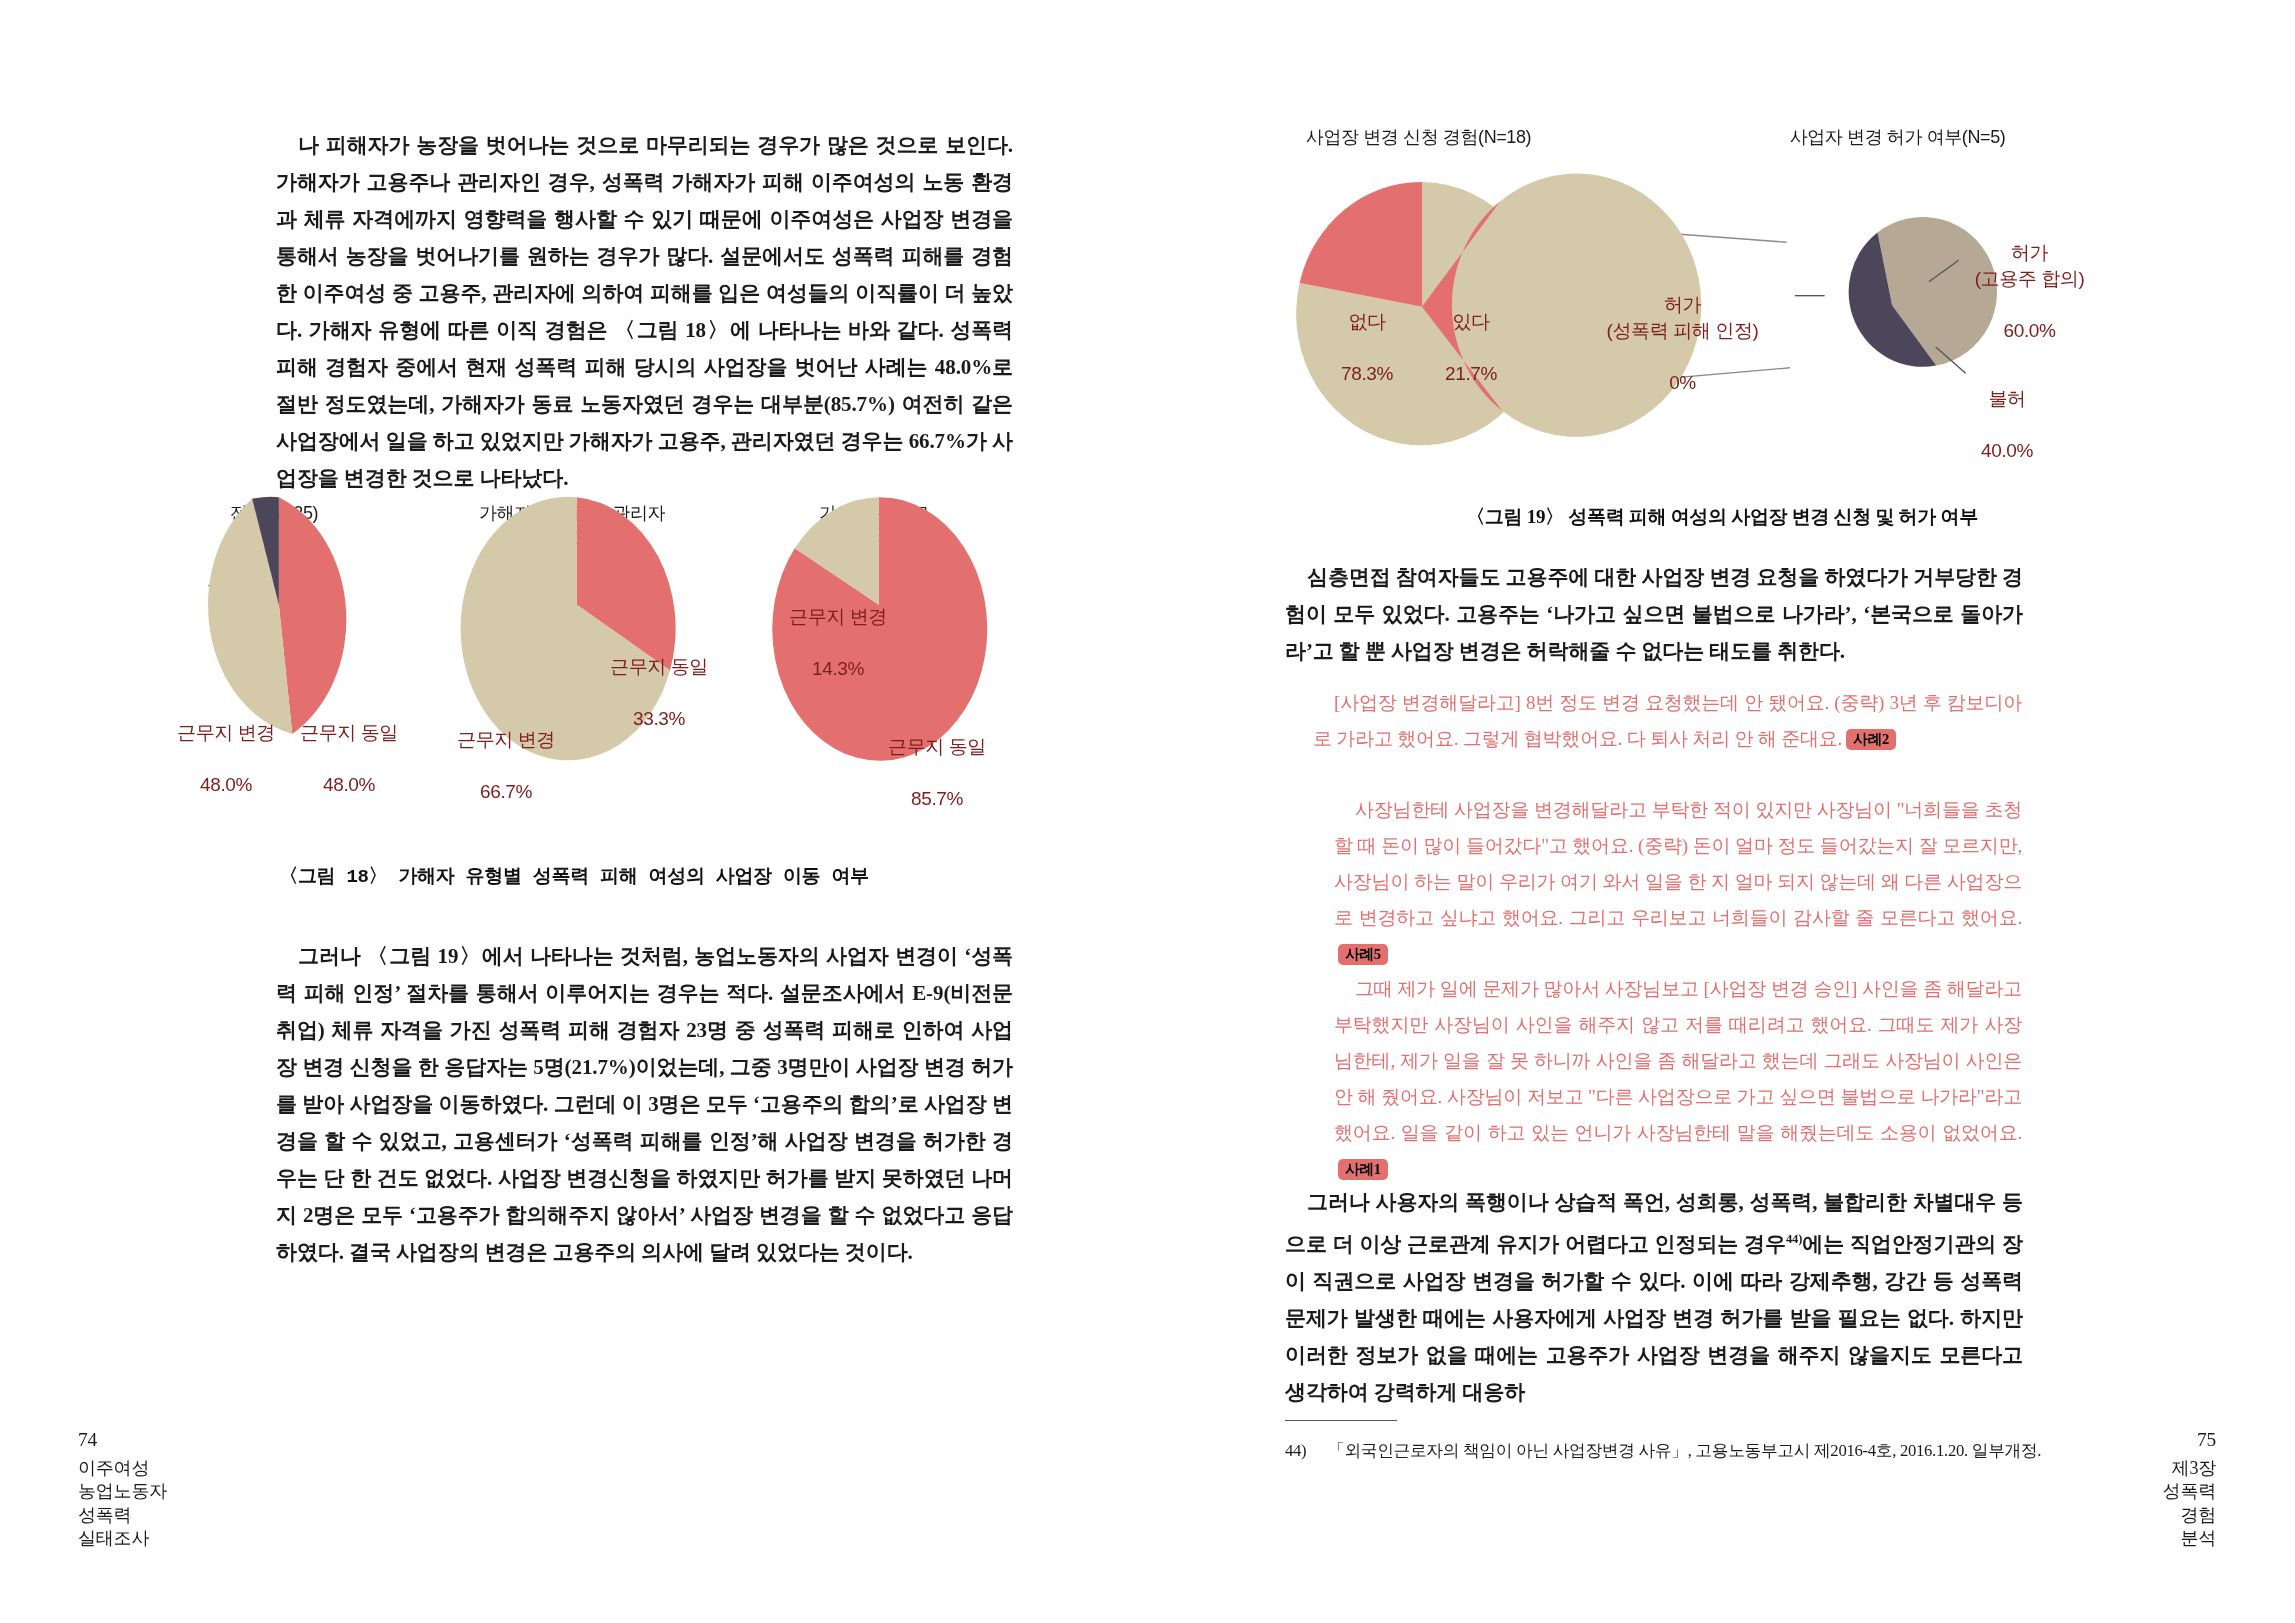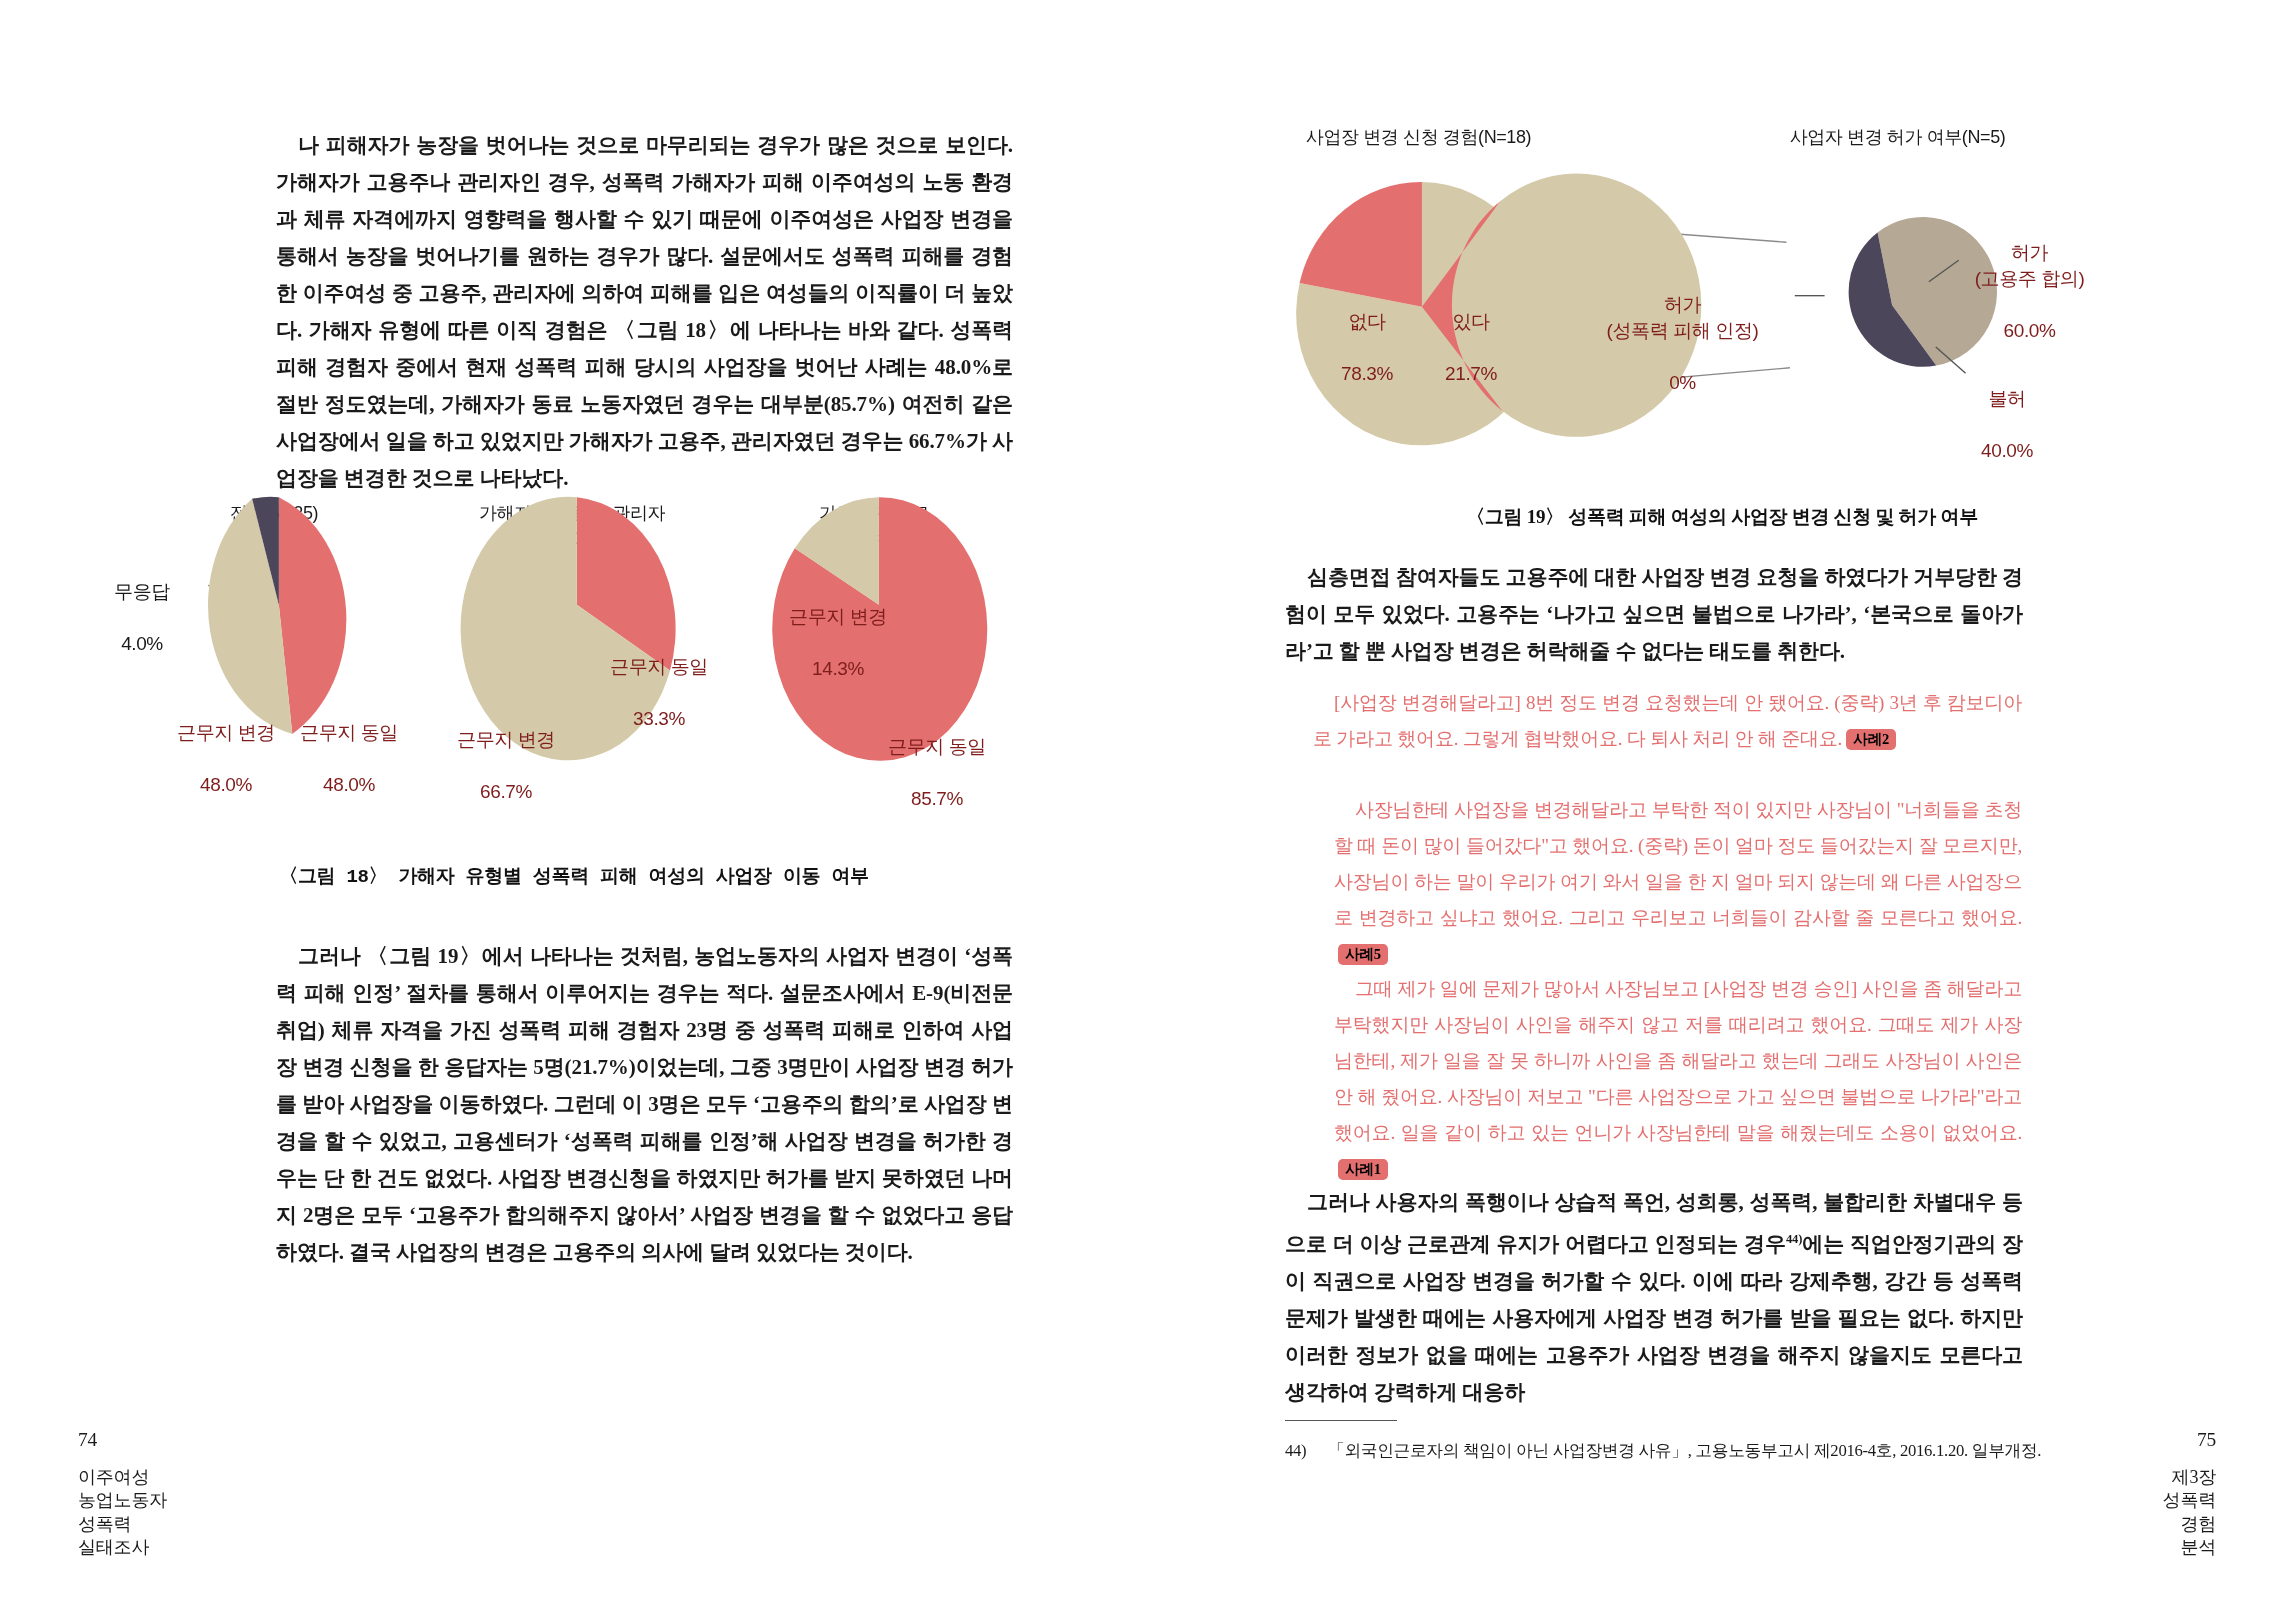--- a/index.html
+++ b/index.html
@@ -106,21 +106,21 @@
   .footnote .num { display: inline-block; width: 43px; }
 
   
   .folio {
     position: absolute;
     font-size: 18px;
     line-height: 23.6px;
     color: #1a1a1a;
     letter-spacing: -0.2px;
   }
-  .folio .pgnum { font-size: 19.4px; display: block; margin-bottom: 14px; }
+  .folio .pgnum { font-size: 19.4px; display: block; margin-bottom: 5px; }
   .folio.right { text-align: right; font-family: Liberation Serif, serif; }
   .folio .line { display: block; }
 
   svg { display: block; overflow: visible; }
 </style>
 </head>
 <body>
 
 <div class="spread">
 
@@ -128,24 +128,20 @@
 
     <div class="col" style="left:276px; top:127px; width:737px;">
       <p>나 피해자가 농장을 벗어나는 것으로 마무리되는 경우가 많은 것으로 보인다. 가해자가 고용주나 관리자인 경우, 성폭력 가해자가 피해 이주여성의 노동 환경과 체류 자격에까지 영향력을 행사할 수 있기 때문에 이주여성은 사업장 변경을 통해서 농장을 벗어나기를 원하는 경우가 많다. 설문에서도 성폭력 피해를 경험한 이주여성 중 고용주, 관리자에 의하여 피해를 입은 여성들의 이직률이 더 높았다. 가해자 유형에 따른 이직 경험은 〈그림 18〉에 나타나는 바와 같다. 성폭력 피해 경험자 중에서 현재 성폭력 피해 당시의 사업장을 벗어난 사례는 48.0%로 절반 정도였는데, 가해자가 동료 노동자였던 경우는 대부분(85.7%) 여전히 같은 사업장에서 일을 하고 있었지만 가해자가 고용주, 관리자였던 경우는 66.7%가 사업장을 변경한 것으로 나타났다.</p>
     </div>
 
     <div style="position:absolute; left:111px; top:500px; width:930px; height:347px;">
 
       <div style="position:absolute; left:0px; top:0px; width:326px; height:326px;">
         <div class="chart-title" style="left:0; top:1.4px; width:326px;">전체(N=25)</div>
 
-        <div class="pie-label" style="left:-42px; top:53px; width:146px; text-align:center;">
-          <span>무응답</span><br>
-          <span>4.0%</span>
-        </div>
         <svg width="326" height="326" style="position:absolute;left:0;top:0;" viewBox="0 0 470 470">
           <line x1="140" y1="123" x2="243" y2="148" stroke="#8a8a8a" stroke-width="2"></line>
         </svg>
 
         <svg width="326" height="326" viewBox="0 0 470 470" style="position:absolute;left:0;top:0;">
 
           <path d="M 242 151 L 242 -4 A 155 190 0 0 1 261.4 337.2 Z" fill="#e36f6f"></path>
 
           <path d="M 242 151 L 261.4 337.2 A 155 190 0 0 1 203.5 -1.8 Z" fill="#d4c9a8"></path>
 

